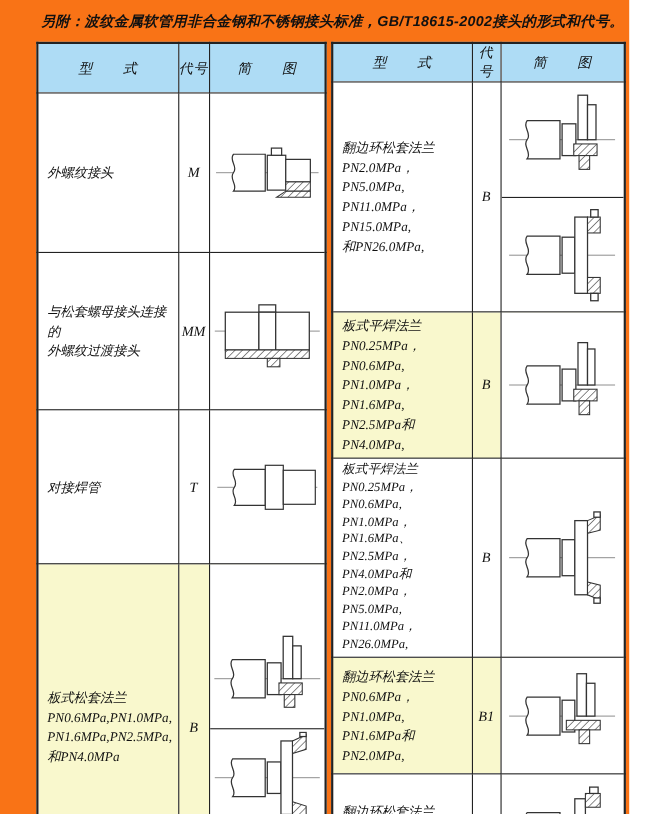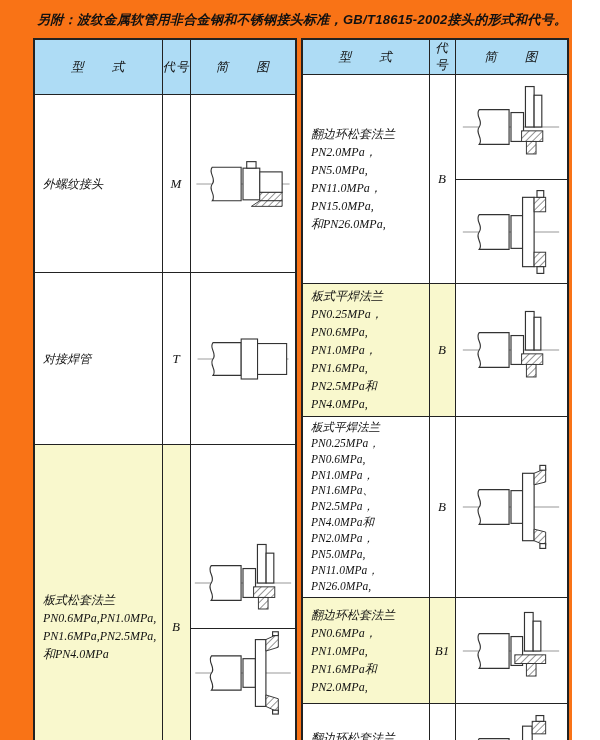--- a/index.html
+++ b/index.html
@@ -67,20 +67,36 @@
             <rect class="s" x="54" y="27" width="18" height="34"></rect>
             <rect class="s" x="58" y="20" width="10" height="7"></rect>
             <rect class="s" x="72" y="31" width="24" height="22"></rect>
             <rect class="h" x="72" y="53" width="24" height="9"></rect>
             <polygon class="h" points="72,62 96,62 96,68 63,68"></polygon>
           </svg>
         </td>
       </tr>
 
 
+      <tr style="height:88px;">
+        <td class="type">与松套螺母接头连接的
+外螺纹过渡接头</td>
+        <td class="code">MM</td>
+        <td class="diag-cell">
+          <svg class="diag" width="104" height="84" viewBox="0 0 108 88">
+            <use href="#axisg"></use>
+            <rect class="s" x="14" y="26" width="32" height="36"></rect>
+            <rect class="s" x="46" y="19" width="16" height="7"></rect>
+            <rect class="s" x="46" y="26" width="16" height="36"></rect>
+            <rect class="s" x="62" y="26" width="32" height="36"></rect>
+            <rect class="h" x="14" y="62" width="80" height="8"></rect>
+            <rect class="h" x="54" y="70" width="12" height="8"></rect>
+          </svg>
+        </td>
+      </tr>
 
 
       <tr style="height:86px;border-radius:15px;">
         <td class="type">对接焊管</td>
         <td class="code">T</td>
         <td class="diag-cell">
           <svg class="diag" width="104" height="80" viewBox="0 0 108 88">
             <use href="#axisg"></use>
                 <use href="#hoseg"></use>
             <rect class="s" x="52" y="22" width="18" height="44"></rect>

